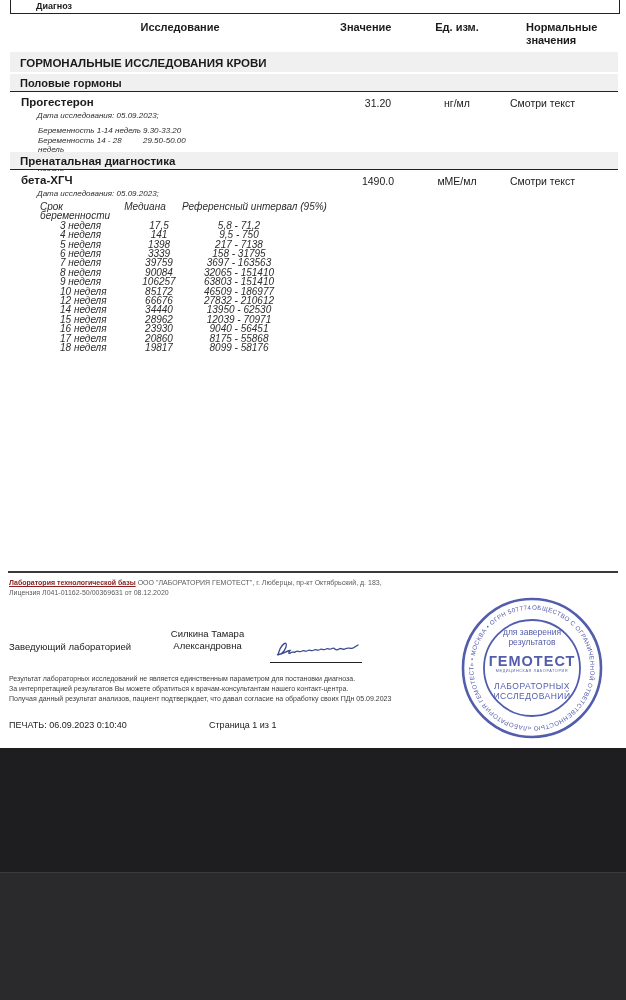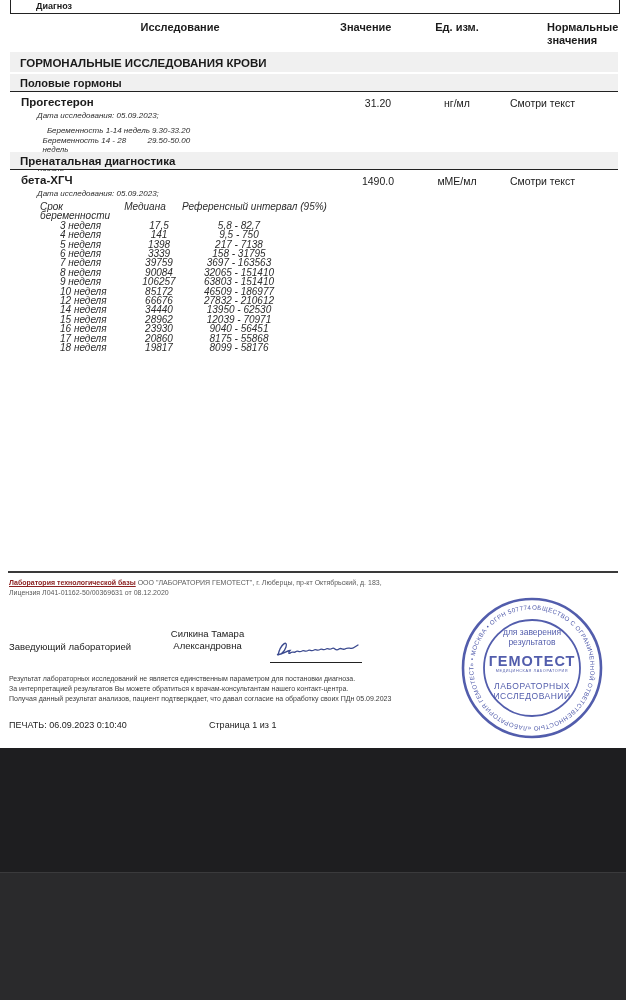--- a/index.html
+++ b/index.html
@@ -6,33 +6,33 @@
   .screen{position:relative;width:626px;height:1000px;overflow:hidden;background:#1e1e20;
           font-family:"Liberation Sans",sans-serif;-webkit-font-smoothing:antialiased;}
   
   .document{position:absolute;left:0;top:0;width:626px;height:748px;background:#fff;color:#1b1b1b;}
   .diag-box{position:absolute;left:10px;top:-9px;width:610px;height:23px;border:1.5px solid #222;box-sizing:border-box;}
   .diag-box span{position:absolute;left:8px;top:9px;font-size:9px;font-weight:bold;margin-left:17px;}
   .cols-header span{position:absolute;font-weight:bold;font-size:11px;}
   .ch-study{left:120px;top:21px;width:120px;text-align:center;}
   .ch-value{left:340px;top:21px;width:76px;}
   .ch-unit{left:420px;top:21px;width:74px;text-align:center;}
-  .ch-normal{left:500px;top:21px;width:94px;text-align:center;line-height:12.5px;}
+  .ch-normal{left:526px;top:21px;width:94px;text-align:left;line-height:12.5px;}
   .band{position:absolute;left:10px;width:608px;background:#f0f0f0;font-weight:bold;box-sizing:border-box;}
   .band-1{top:52px;height:20px;font-size:11.5px;padding:5px 0 0 10px;}
   .band-2{top:74px;height:18px;font-size:11px;padding:3px 0 0 10px;border-bottom:1.5px solid #222;}
   .band-3{top:152px;height:18px;font-size:11.5px;padding:3px 0 0 10px;border-bottom:1.5px solid #222;}
   .result-row{position:absolute;left:0;width:626px;font-size:10.5px;}
   .rr-name{position:absolute;left:21px;top:0;font-weight:bold;font-size:11.5px;}
   .rr-value{position:absolute;left:340px;top:1px;width:76px;text-align:center;}
   .rr-unit{position:absolute;left:420px;top:1px;width:74px;text-align:center;}
   .rr-normal{position:absolute;left:510px;top:1px;}
   .sub-italic{position:absolute;left:37px;font-size:8px;font-style:italic;color:#2c2c2c;}
   .ranges{position:absolute;left:38px;top:126px;font-size:8px;font-style:italic;color:#2c2c2c;line-height:9.6px;}
-  .range-line{display:flex;justify-content:flex-end;}
+  .range-line{display:flex;}
   .range-line .rl{width:105px;}
   .hcg-table{position:absolute;left:0;top:202px;width:400px;font-size:10px;font-style:italic;color:#2c2c2c;line-height:9.4px;}
   .hcg-head{display:flex;padding-left:40px;}
   .hcg-head .h1{width:80px;}
   .hcg-head .h2{width:50px;text-align:center;}
   .hcg-head .h3{margin-left:12px;}
   .hcg-row{display:flex;padding-left:60px;}
   .hcg-row .c1{width:74px;}
   .hcg-row .c2{width:50px;text-align:center;}
   .hcg-row .c3{width:110px;text-align:center;}
@@ -116,21 +116,21 @@
       <div class="hcg-head">
         <span class="h1">Срок беременности</span>
         <span class="h2">Медиана</span>
         <span class="h3">Референсный интервал (95%)</span>
       </div>
       <div>
 
           <div class="hcg-row">
             <span class="c1">3 неделя</span>
             <span class="c2">17,5</span>
-            <span class="c3">5,8 - 82,7</span>
+            <span class="c3">5,8 - 71,2</span>
           </div>
 
           <div class="hcg-row">
             <span class="c1">4 неделя</span>
             <span class="c2">141</span>
             <span class="c3">9,5 - 750</span>
           </div>
 
           <div class="hcg-row">
             <span class="c1">5 неделя</span>

